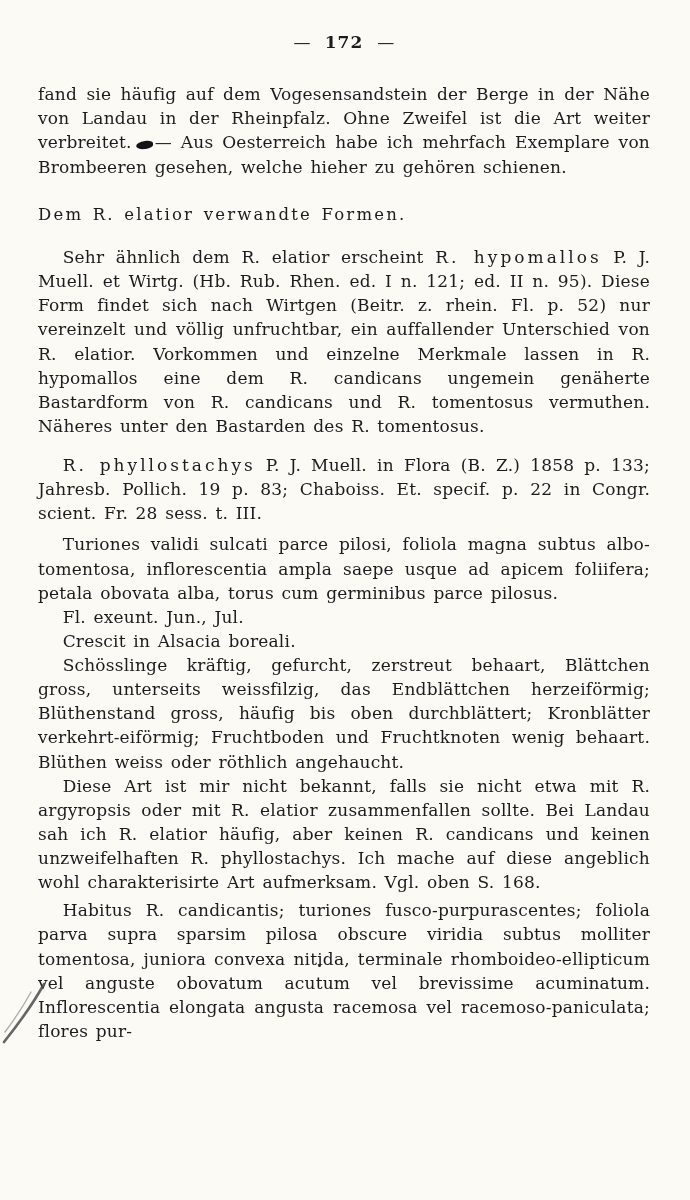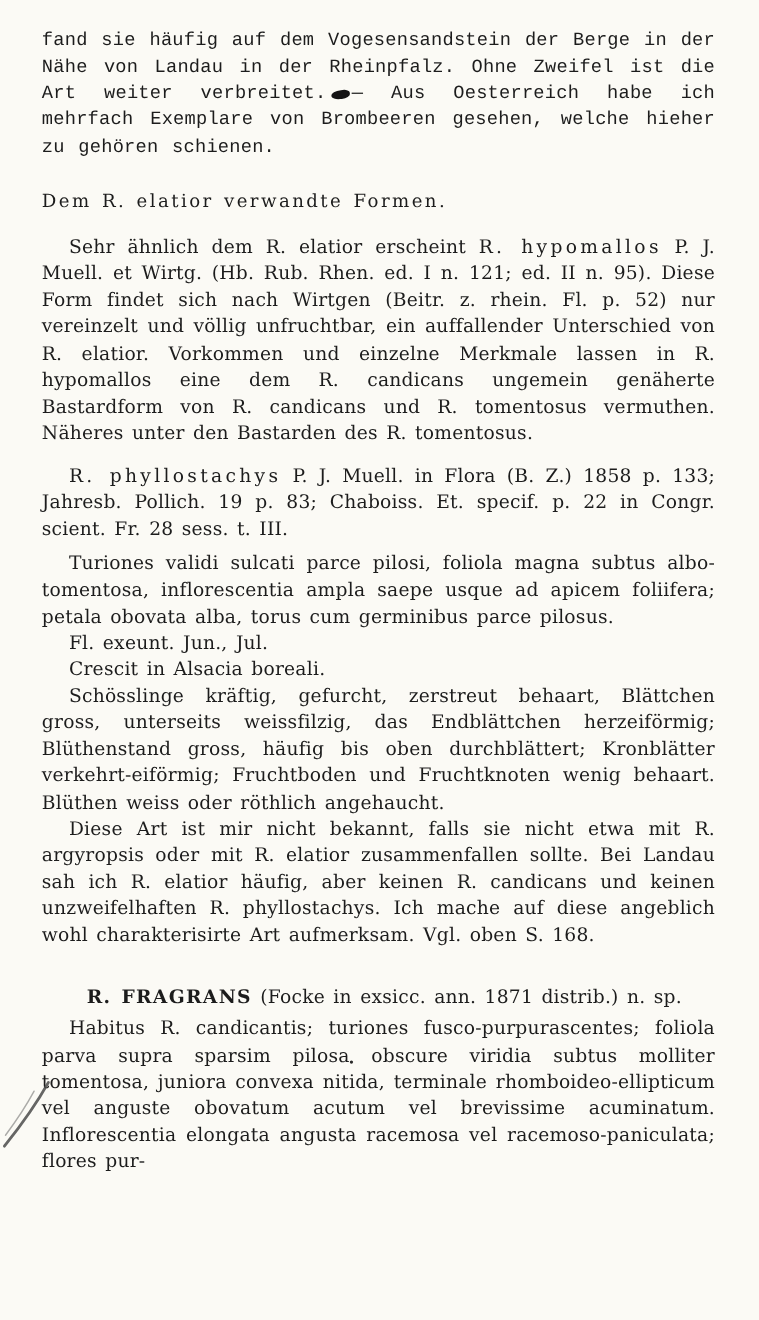--- a/index.html
+++ b/index.html
@@ -28,21 +28,21 @@
     margin: 4px 0 28px 0;
     font-size: 17px;
   }
   .page-header .dash { margin: 0 14px; }
   .page-header .page-num { font-weight: 700; letter-spacing: 1px; }
   .para {
     margin: 0;
     text-align: justify;
     text-indent: 1.45em;
   }
-  .no-indent { text-indent: 0; font-family: Liberation Mono, monospace; }
+  .no-indent { text-indent: 0; }
   .section-heading {
     font-size: 16.5px;
     font-weight: 400;
     text-align: left;
     text-indent: 0;
     letter-spacing: 2.2px;
     margin: 24px 0 19px 0;
   }
   .spaced-before { margin-top: 15px; }
   .tight { margin-top: 7px; }
@@ -77,20 +77,23 @@
     height: 3px;
     background: #2a2a2a;
     border-radius: 50%;
   }
 </style>
 </head>
 <body>
 
 <div class="page">
 
+  <div class="page-header">
+    <span class="dash">—</span><span class="page-num">172</span><span class="dash">—</span>
+  </div>
 
   <p class="para no-indent">
     <span>fand sie häufig auf dem Vogesensandstein der Berge in der Nähe von Landau in der Rheinpfalz. Ohne Zweifel ist die Art weiter verbreitet.</span><span class="ink-blot"></span><span>— Aus Oesterreich habe ich mehrfach Exemplare von Brombeeren gesehen, welche hieher zu gehören schienen.</span>
   </p>
 
   <h3 class="section-heading">Dem R. elatior verwandte Formen.</h3>
 
   <p class="para">
     <span>Sehr ähnlich dem R. elatior erscheint </span><span class="gesperrt">R. hypomallos</span><span> P. J. Muell. et Wirtg. (Hb. Rub. Rhen. ed. I n. 121; ed. II n. 95). Diese Form findet sich nach Wirtgen (Beitr. z. rhein. Fl. p. 52) nur vereinzelt und völlig unfruchtbar, ein auffallender Unterschied von R. elatior. Vorkommen und einzelne Merkmale lassen in R. hypomallos eine dem R. candicans ungemein genäherte Bastardform von R. candicans und R. tomentosus vermuthen. Näheres unter den Bastarden des R. tomentosus.</span>
   </p>
@@ -104,23 +107,20 @@
   <p class="para">Fl. exeunt. Jun., Jul.</p>
 
   <p class="para">Crescit in Alsacia boreali.</p>
 
   <p class="para">Schösslinge kräftig, gefurcht, zerstreut behaart, Blättchen gross, unterseits weissfilzig, das Endblättchen herzeiförmig; Blüthenstand gross, häufig bis oben durchblättert; Kronblätter verkehrt-eiförmig; Fruchtboden und Fruchtknoten wenig behaart. Blüthen weiss oder röthlich angehaucht.</p>
 
 
 
   <p class="para">Diese Art ist mir nicht bekannt, falls sie nicht etwa mit R. argyropsis oder mit R. elatior zusammenfallen sollte. Bei Landau sah ich R. elatior häufig, aber keinen R. candicans und keinen unzweifelhaften R. phyllostachys. Ich mache auf diese angeblich wohl charakterisirte Art aufmerksam. Vgl. oben S. 168.</p>
 
-  <p class="para species-heading">
-    <span class="bold-name">R. FRAGRANS</span><span> (Focke in exsicc. ann. 1871 distrib.) n. sp.</span>
-  </p>
 
 
   <p class="para habitus-para">Habitus R. candicantis; turiones fusco-purpurascentes; foliola parva supra sparsim pilosa obscure viridia subtus molliter tomentosa, juniora convexa nitida, terminale rhomboideo-ellipticum vel anguste obovatum acutum vel brevissime acuminatum. Inflorescentia elongata angusta racemosa vel racemoso-paniculata; flores pur-</p>
 
   <svg class="pencil-mark" viewBox="0 0 60 84" xmlns="http://www.w3.org/2000/svg">
     <path d="M44 12 C 34 30, 20 50, 4 70" stroke="#4b4b4b" stroke-width="2.6" fill="none" stroke-linecap="round" opacity="0.85"></path>
     <path d="M31 20 C 24 33, 14 48, 5 60" stroke="#5c5c5c" stroke-width="1.3" fill="none" stroke-linecap="round" opacity="0.5"></path>
   </svg>
 
   <span class="stray-dot"></span>

